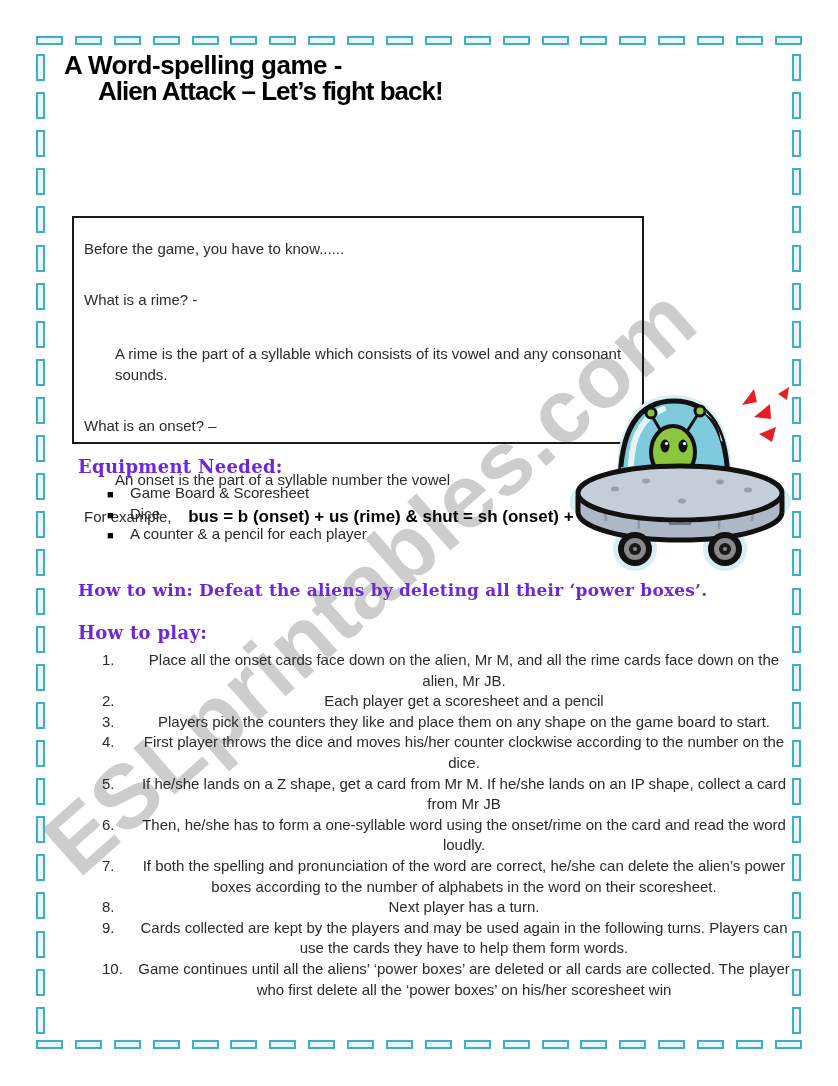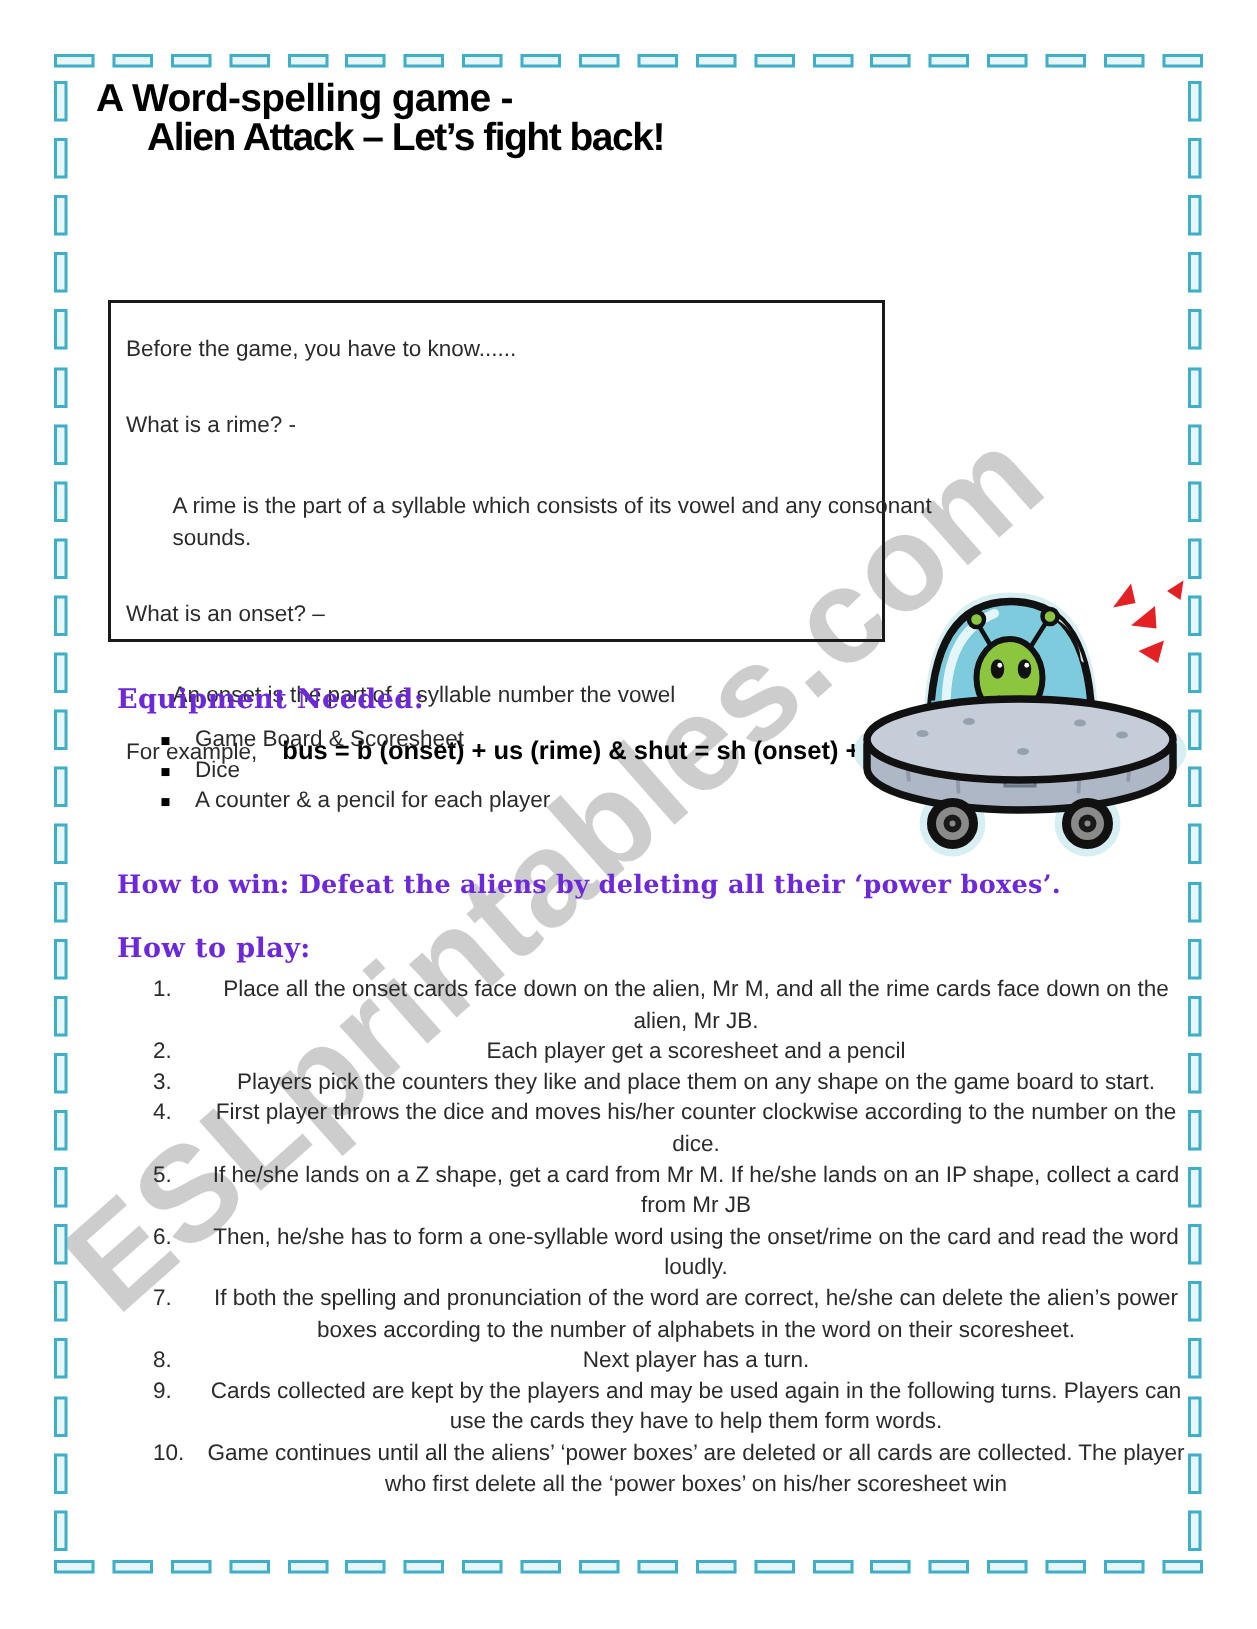--- a/index.html
+++ b/index.html
@@ -26,21 +26,21 @@
   .supertitle{position:absolute;left:64px;top:50px;z-index:3;font-weight:bold;font-size:26px;
               letter-spacing:-0.5px;color:#000;}
   .title{position:absolute;left:98px;top:76px;z-index:3;font-weight:bold;font-size:26px;
          letter-spacing:-1px;color:#000;white-space:nowrap;}
   .intro{position:absolute;left:78px;top:138px;width:706px;z-index:3;
          font-family:"Liberation Serif",serif;font-weight:bold;font-size:19px;line-height:29px;color:#000;}
 
   .slab{font-family:"DejaVu Serif",serif;font-weight:bold;color:#6d28d9;}
 
   
-  .info-box{position:absolute;left:72px;top:200px;width:518px;height:228px;z-index:3;
+  .info-box{position:absolute;left:72px;top:216px;width:572px;height:228px;z-index:3;
             border:2px solid #1a1a1a;box-sizing:border-box;background:transparent;
             padding:20px 20px 0 10px;font-size:15px;line-height:21px;color:#2b2b2b;}
   .info-box .q{margin-top:30px;}
   .info-box .indent{margin-left:31px;width:555px;margin-top:33px;}
   .example-row{margin-top:16px;white-space:nowrap;}
   .example-row b{font-size:17px;color:#000;}
 
   
   .equipment{position:absolute;left:78px;top:456px;z-index:3;}
   .equipment .hd{font-size:18px;letter-spacing:.3px;}

